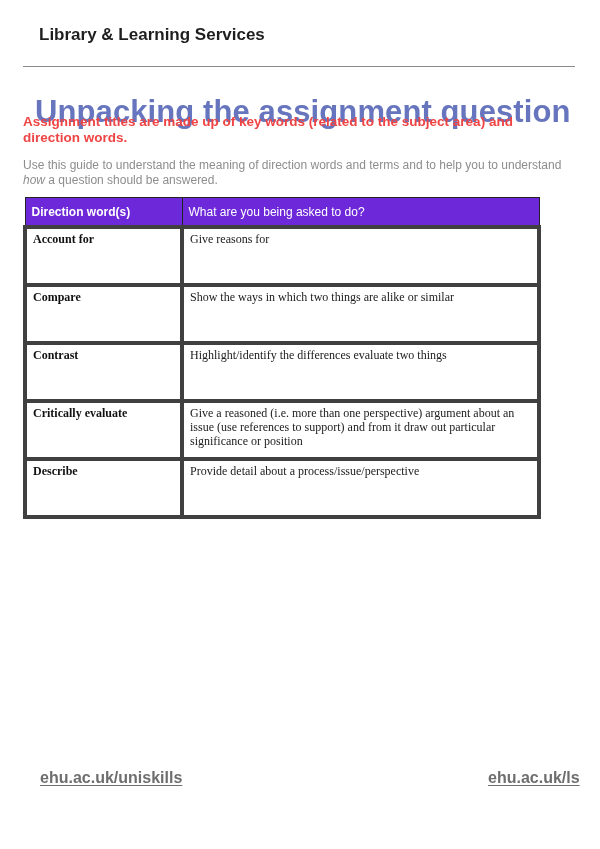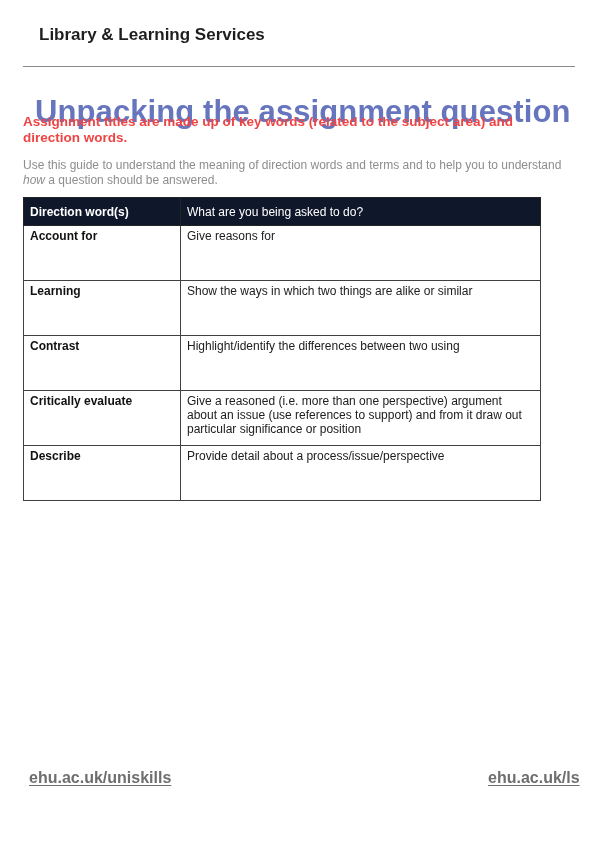--- a/index.html
+++ b/index.html
@@ -4,27 +4,27 @@
 <style>
   html, body { margin: 0; padding: 0; background: #ffffff; }
   body { width: 600px; height: 849px; position: relative; overflow: hidden; font-family: "Liberation Sans", sans-serif; }
   .org { position: absolute; left: 39px; top: 25px; font-size: 17px; font-weight: bold; color: #1e1e1e; }
   .rule { position: absolute; left: 23px; top: 66px; width: 552px; height: 1px; background: #8a8a8a; }
   .title { position: absolute; left: 23px; top: 82px; font-size: 31px; font-weight: bold; color: #6675bd; letter-spacing: 0.1px; white-space: nowrap; }
   .subtitle { position: absolute; left: 23px; top: 114px; width: 530px; font-size: 13.5px; font-weight: bold; color: #ef4444; line-height: 16px; }
   .intro { position: absolute; left: 23px; top: 158px; width: 560px; font-size: 12px; color: #8d8d8d; line-height: 15px; }
   .intro i { font-style: italic; }
   table.dw { position: absolute; left: 23px; top: 197px; width: 518px; border-collapse: collapse; table-layout: fixed; font-size: 12px; }
-  table.dw th { background: #0f172a; color: #ffffff; text-align: left; font-weight: normal; height: 27px; padding: 0 6px; vertical-align: middle; border: 1px solid #232323; }
+  table.dw th { background: #6d28d9; color: #ffffff; text-align: left; font-weight: normal; height: 27px; padding: 0 6px; vertical-align: middle; border: 1px solid #232323; }
   table.dw th.c1 { font-weight: bold; }
-  table.dw td { border: 1px solid #404040; vertical-align: top; padding: 3px 6px 0 6px; height: 51px; line-height: 14px; color: #202020; }
+  table.dw td { border: 4px solid #404040; vertical-align: top; padding: 3px 6px 0 6px; height: 51px; line-height: 14px; color: #202020; font-family: Liberation Serif, serif; }
   table.dw td.word { font-weight: bold; color: #111111; }
   col.c1 { width: 157px; }
   .footer-link { position: absolute; top: 769px; font-size: 16px; font-weight: bold; color: #6e6e6e; text-decoration: underline; text-underline-offset: 2px; }
-  .fl-left { left: 29px; }
+  .fl-left { left: 40px; }
   .fl-right { left: 488px; }
 </style>
 </head>
 <body>
 
 <div class="org">Library &amp; Learning Services</div>
 <div class="rule"></div>
 
 <h1 class="title" style="margin:12px;">Unpacking the assignment question</h1>
 <div class="subtitle">Assignment titles are made up of key words (related to the subject area) and direction words.</div>
@@ -40,26 +40,26 @@
       <th class="c1">Direction word(s)</th>
       <th>What are you being asked to do?</th>
     </tr>
   </thead>
   <tbody>
     <tr>
         <td class="word">Account for</td>
         <td>Give reasons for</td>
       </tr>
     <tr>
-        <td class="word">Learning</td>
+        <td class="word">Compare</td>
         <td>Show the ways in which two things are alike or similar</td>
       </tr>
     <tr>
         <td class="word">Contrast</td>
-        <td>Highlight/identify the differences between two using</td>
+        <td>Highlight/identify the differences evaluate two things</td>
       </tr>
     <tr>
         <td class="word">Critically evaluate</td>
         <td>Give a reasoned (i.e. more than one perspective) argument about an issue (use references to support) and from it draw out particular significance or position</td>
       </tr>
     <tr>
         <td class="word">Describe</td>
         <td>Provide detail about a process/issue/perspective</td>
       </tr>
   </tbody>

